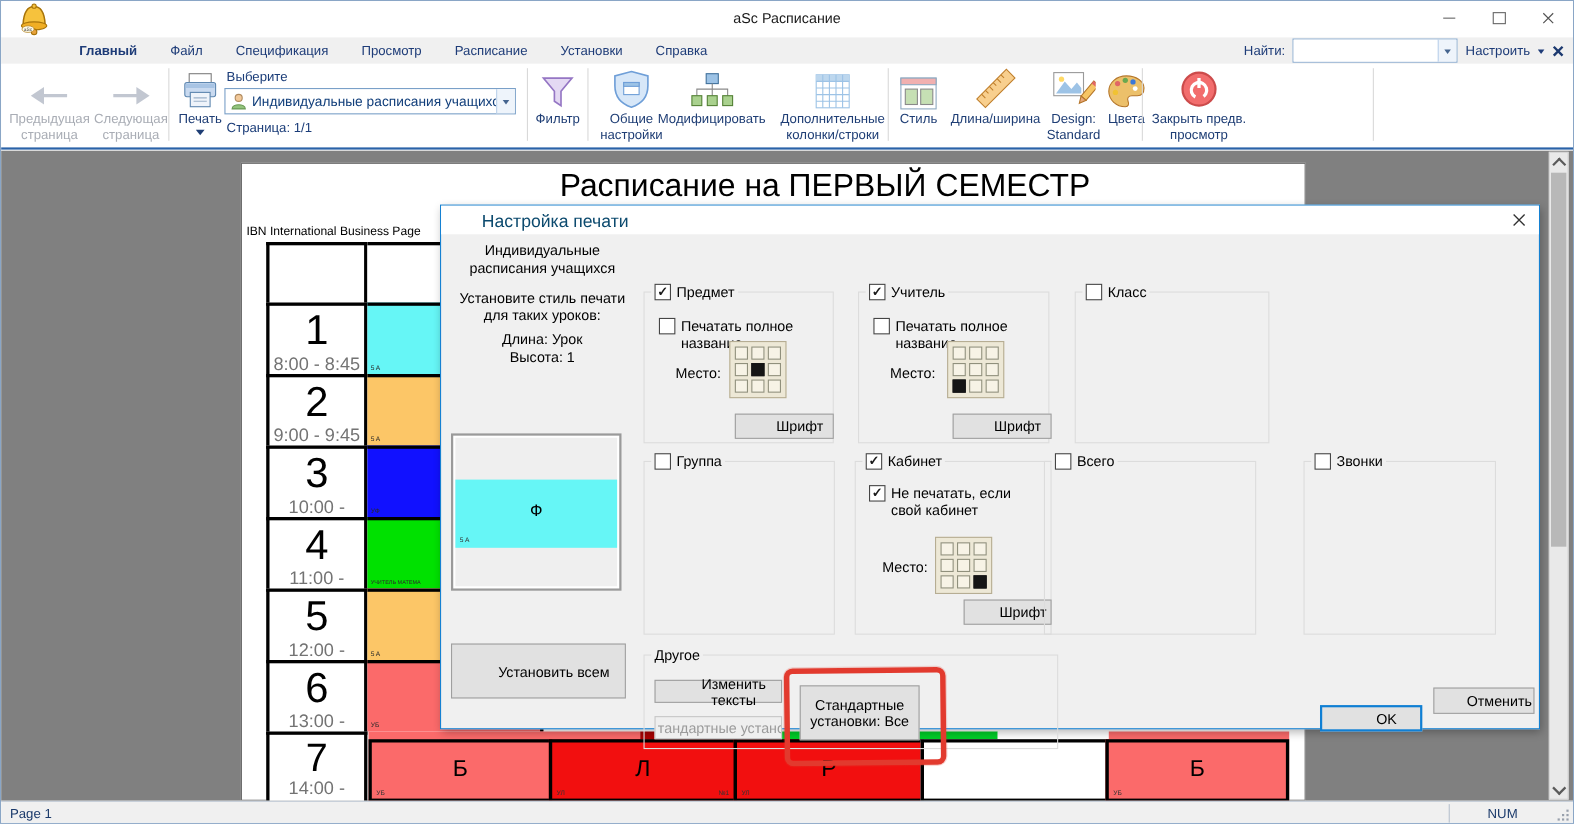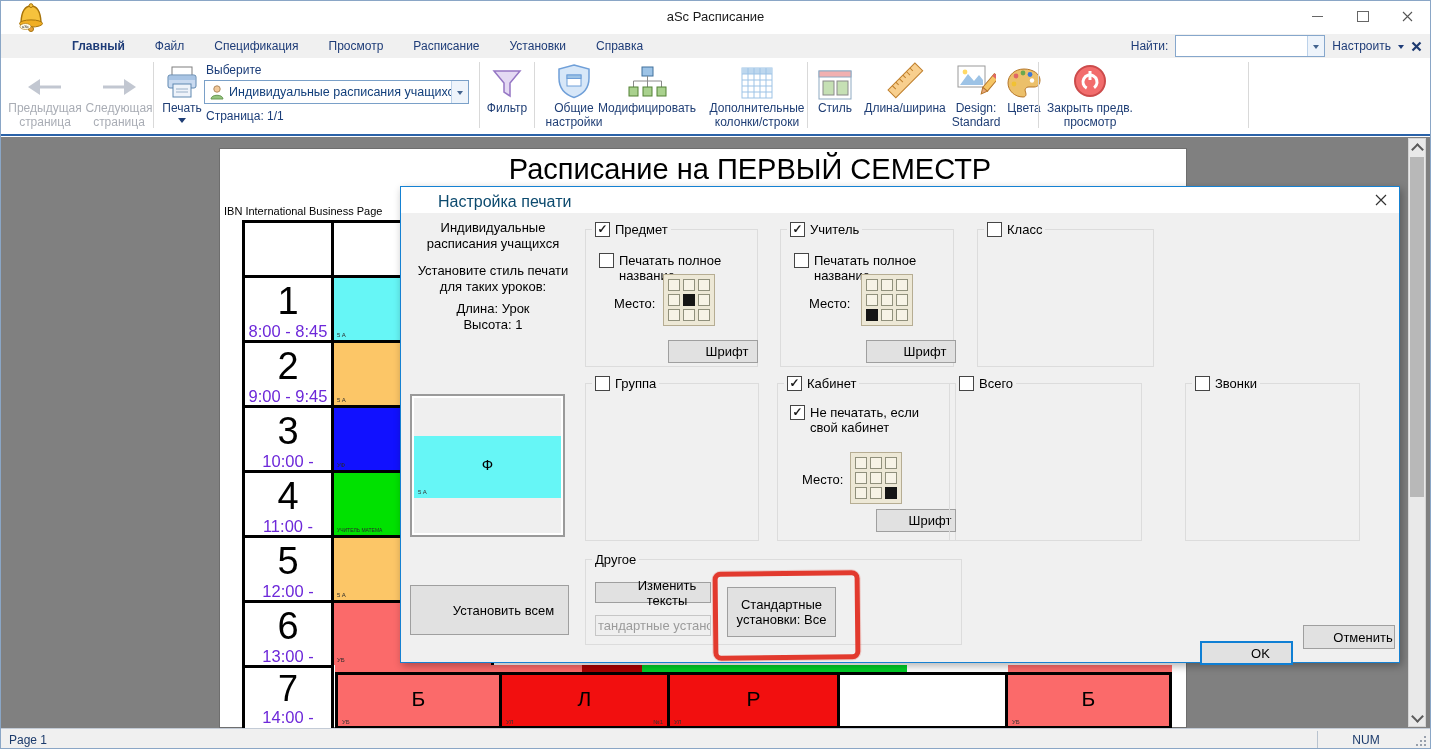--- a/index.html
+++ b/index.html
@@ -40,21 +40,21 @@
           background:#fff;display:flex;align-items:center;box-sizing:border-box;}
   .rcombo .ctext{flex:1;font-size:12.5px;color:#123f7b;padding-left:4px;white-space:nowrap;overflow:hidden;}
   
   .content{position:absolute;left:0;top:136px;width:100%;height:591px;background:#808080;overflow:hidden;}
   .page{position:absolute;left:218px;top:11px;width:968px;height:580px;background:#fff;border:1px solid #6e6e6e;box-sizing:border-box;}
   .pg-title{position:absolute;left:250px;top:4px;width:560px;text-align:center;font-size:29px;color:#000;}
   .pg-sub{position:absolute;left:4px;top:56px;font-size:11px;color:#000;}
   .tcell{position:absolute;box-sizing:border-box;border:3px solid #000;border-bottom:none;background:#fff;}
   .tcell.c2{border-left:none;}
   .pnum{text-align:center;font-size:38px;line-height:42px;margin-top:2px;color:#000;}
-  .ptime{text-align:center;font-size:16.5px;color:#6d28d9;}
+  .ptime{text-align:center;font-size:16.5px;color:#737373;}
   .ctag{position:absolute;left:3px;bottom:2px;font-size:6px;color:#2a2a2a;white-space:nowrap;}
   .strip{position:absolute;height:7px;}
   .bcell{position:absolute;box-sizing:border-box;border:3px solid #000;height:57px;}
   .bletter{text-align:center;font-size:21px;margin-top:12px;color:#000;}
   .btag{position:absolute;left:4px;top:44px;font-size:6px;color:#333;}
   .btagr{position:absolute;right:4px;top:44px;font-size:6px;color:#333;}
   
   .dialog{position:absolute;left:399px;top:49px;width:1000px;height:477px;background:#f0f0f0;
           border:1px solid #1581d2;box-sizing:border-box;box-shadow:2px 3px 8px rgba(0,0,0,.3);}
   .dtitlebar{position:absolute;left:0;top:0;right:0;height:26px;background:#fff;}
@@ -64,21 +64,21 @@
   .pvbox{position:absolute;left:9px;top:207px;width:155px;height:143px;background:#efefef;
          border:2px solid #9a9a9a;box-shadow:inset 0 0 0 2px #fff;box-sizing:border-box;}
   .pvband{position:absolute;left:2px;right:2px;top:40px;height:62px;}
   .pvletter{text-align:center;font-size:15px;margin-top:20px;color:#000;}
   .pvtag{position:absolute;left:4px;bottom:3px;font-size:6px;color:#333;}
   .wbtn{position:absolute;display:flex;align-items:center;justify-content:center;text-align:center;
         background:#e1e1e1;border:1px solid #9f9f9f;font-size:13px;color:#000;box-sizing:border-box;line-height:15px;padding-left:28px;}
   .wbtn.ok{border:2px solid #0f7fd4;margin-top:16px;}
   .disbtn{position:absolute;display:flex;align-items:center;background:#efefef;border:1px solid #c6c6c6;
           color:#9b9b9b;font-size:13px;box-sizing:border-box;overflow:hidden;white-space:nowrap;padding-left:2px;}
-  .gbox{position:absolute;border:1px solid #dcdcdc;box-sizing:border-box;}
+  .gbox{position:absolute;border:1px solid #dcdcdc;box-sizing:border-box;margin-top:36px;}
   .gblabel{position:absolute;top:-8px;left:6px;display:flex;gap:5px;align-items:center;
            background:#f0f0f0;padding:0 3px;font-size:13px;color:#000;}
   .cbrow{position:absolute;display:flex;gap:5px;font-size:13px;color:#000;align-items:flex-start;line-height:15px;}
   .cb{width:13px;height:13px;background:#fff;border:1px solid #454545;position:relative;flex:none;box-sizing:content-box;}
   .cb.checked::after{content:"\2713";position:absolute;left:0;top:-1px;width:13px;text-align:center;
                      font-size:12px;font-weight:bold;color:#1a1a1a;}
   .plabel{position:absolute;font-size:13px;color:#000;}
   .pgrid{position:absolute;display:grid;grid-template-columns:repeat(3,12px);grid-auto-rows:12px;gap:3px;
          padding:4px;background:#ede8d6;border:1px solid #b6ad93;}
   .pgrid span{background:#f7f3e6;border:1px solid #90907c;box-sizing:border-box;}

